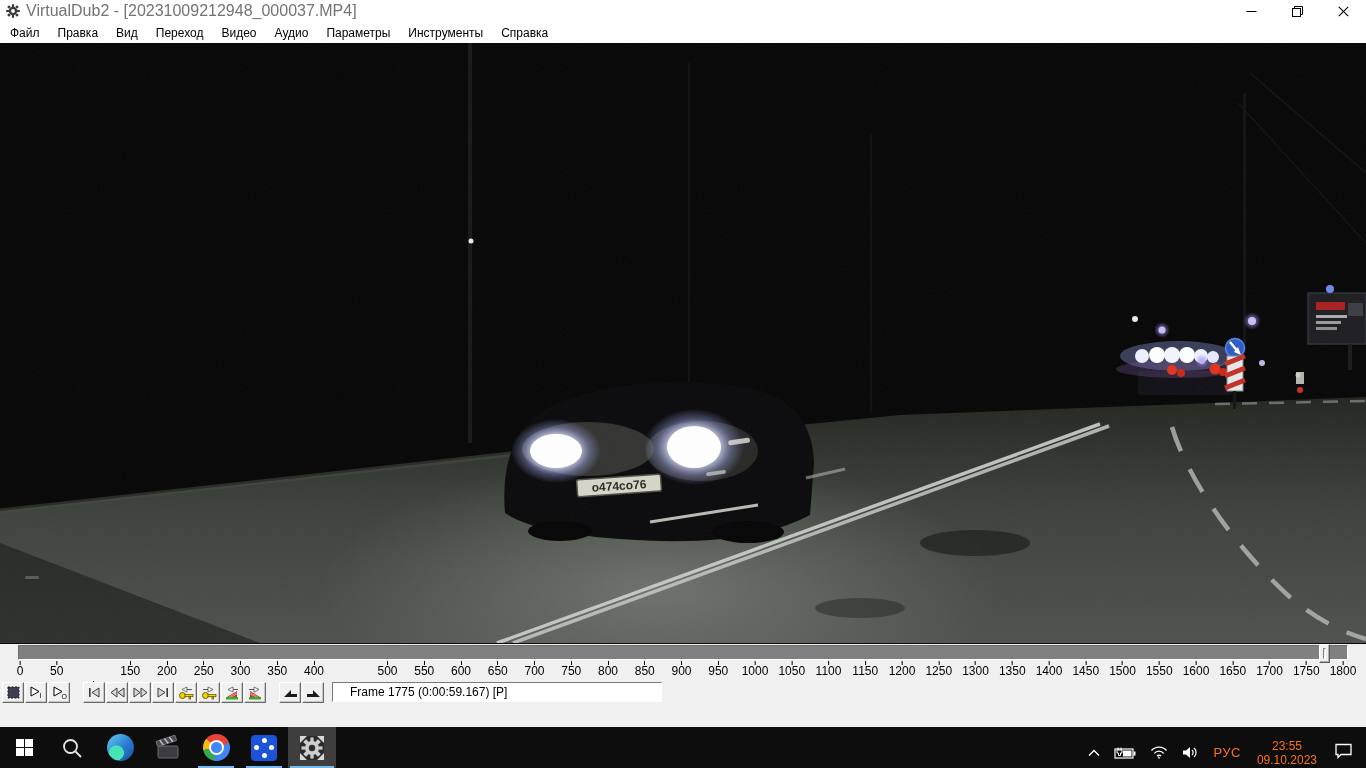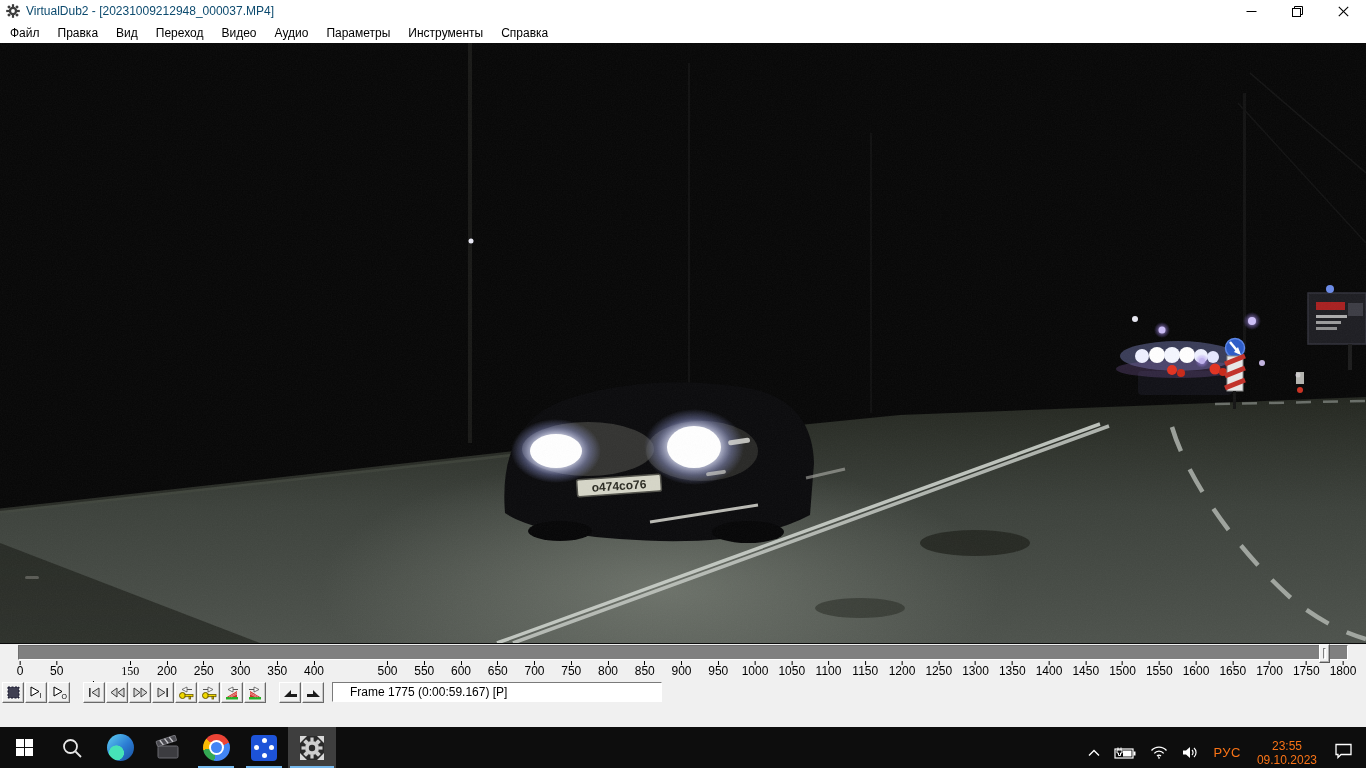--- a/index.html
+++ b/index.html
@@ -3,21 +3,21 @@
 <meta charset="utf-8">
 <style>
   * { margin:0; padding:0; box-sizing:border-box; }
   html,body { width:1366px; height:768px; overflow:hidden; background:#000;
               font-family:"Liberation Sans", sans-serif; }
   .app { width:1366px; height:768px; display:flex; flex-direction:column; }
 
   
   .titlebar { height:22px; background:#ffffff; display:flex; align-items:center; position:relative; flex:0 0 22px; }
   .titlebar .appicon { width:14px; height:14px; margin:0 6px 0 6px; color:#3a3a3a; font-size:13px; line-height:14px; }
-  .titlebar .title { font-size:12px; color:#0c4a6e; }
+  .titlebar .title { font-size:16px; color:#737373; }
   .wincontrols { position:absolute; right:0; top:0; height:22px; display:flex; }
   .winbtn { width:46px; height:22px; display:flex; align-items:center; justify-content:center; color:#000; }
   .winbtn svg { display:block; }
 
   
   .menubar { height:21px; background:#ffffff; display:flex; align-items:center; font-size:12px; color:#000; flex:0 0 21px; padding-left:1px; }
   .menubar .mitem { padding:3px 9px; cursor:default; }
 
   
   .videowrap { height:600px; flex:0 0 600px; position:relative; background:#000; overflow:hidden; }
@@ -267,21 +267,21 @@
           <em>0</em>
         </span>
         <span class="tick" style="left: 56.75px;">
           <i></i>
           <em>50</em>
         </span>
         <span class="tick" style="left: 93.5px; margin-top: 20px;">
           <i></i>
           <em>100</em>
         </span>
-        <span class="tick" style="left: 130.25px; font-family: Liberation Serif, serif;">
+        <span class="tick" style="left: 130.25px;">
           <i></i>
           <em>150</em>
         </span>
         <span class="tick" style="left: 167px;">
           <i></i>
           <em>200</em>
         </span>
         <span class="tick" style="left: 203.75px;">
           <i></i>
           <em>250</em>

